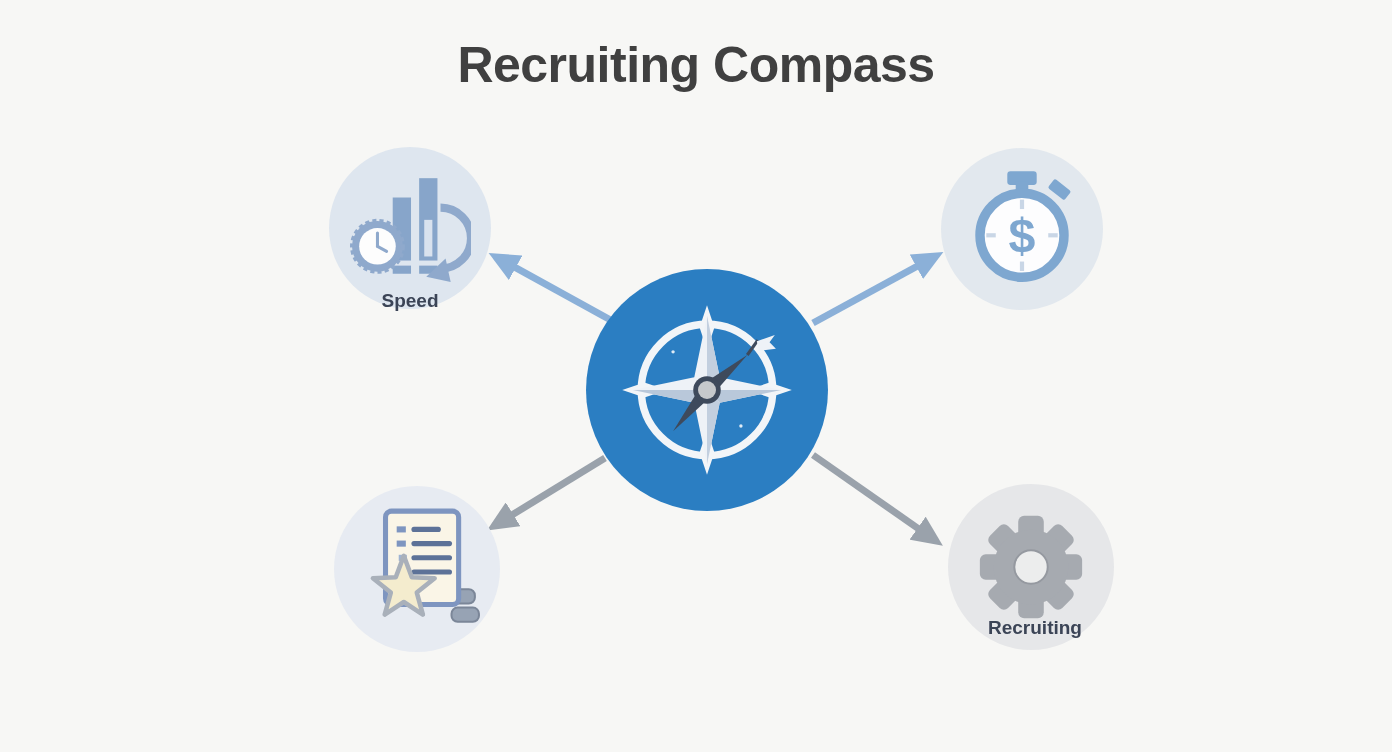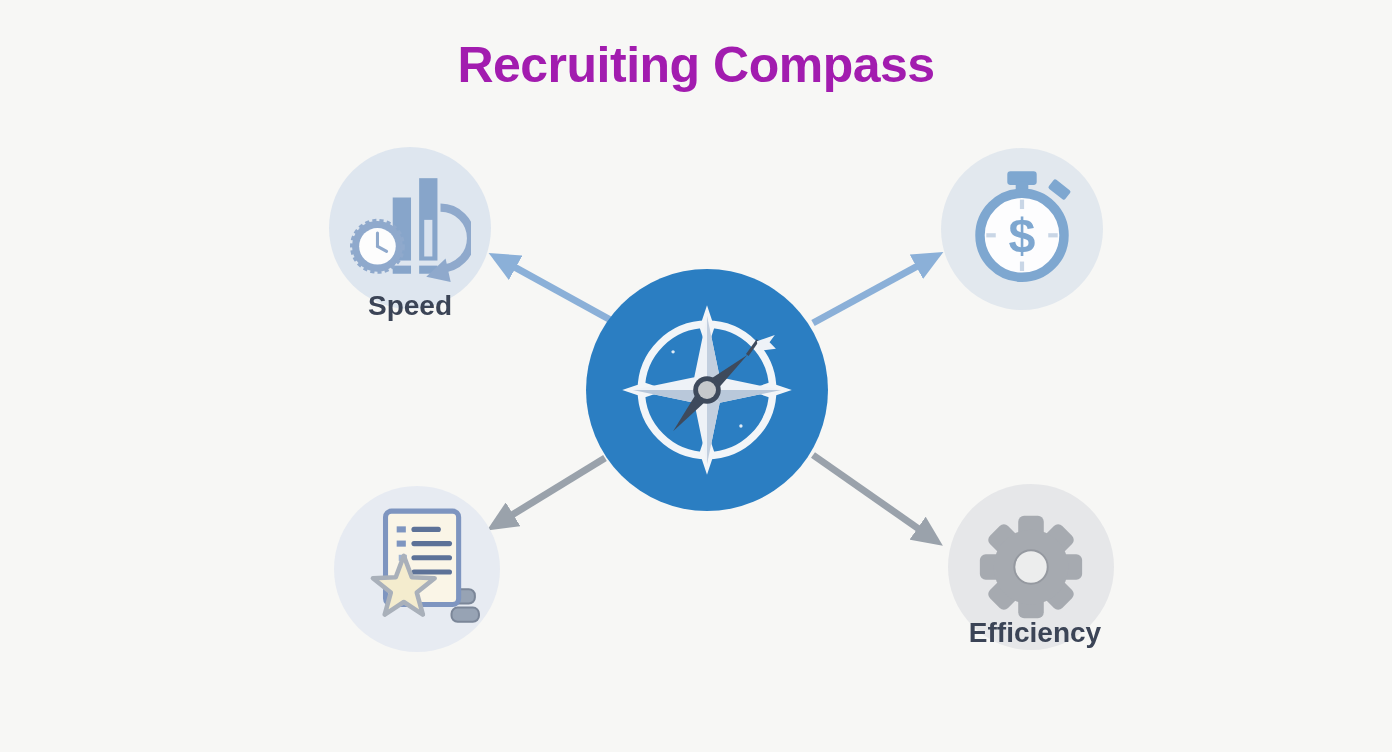--- a/index.html
+++ b/index.html
@@ -5,38 +5,38 @@
   * { margin:0; padding:0; box-sizing:border-box; }
   body { background:#e9e9e9; font-family:"Liberation Sans", sans-serif; }
   .canvas{
     position:relative; width:1392px; height:752px;
     background:#f7f7f5; overflow:hidden;
     font-family:"Liberation Sans", sans-serif;
   }
   .title{
     position:absolute; top:36px; left:0; width:100%;
     text-align:center; font-size:50px; font-weight:700;
-    color:#a21caf; letter-spacing:-0.5px;
+    color:#404040; letter-spacing:-0.5px;
   }
   .node-circle{
     position:absolute; border-radius:50%;
     display:flex; align-items:center; justify-content:center;
   }
   .circle-speed      { left:329px; top:147px; width:162px; height:162px; background:#dee6ef; }
   .circle-cost       { left:941px; top:148px; width:162px; height:162px; background:#e2e8ee; }
   .circle-quality    { left:334px; top:486px; width:166px; height:166px; background:#e7ebf2; }
   .circle-efficiency { left:948px; top:484px; width:166px; height:166px; background:#e6e7e9; }
   .circle-center{
     left:586px; top:269px; width:242px; height:242px;
     background:#2b7ec2; position:absolute; border-radius:50%;
     display:flex; align-items:center; justify-content:center;
   }
   .node-label{
     position:absolute; text-align:center;
-    font-size:28px; font-weight:700; color:#3b4456;
+    font-size:19px; font-weight:700; color:#3b4456;
   }
   .label-speed      { left:330px; top:290px; width:160px; }
   .label-cost       { left:942px; top:290px; width:160px; }
   .label-quality    { left:333px; top:617px; width:166px; }
   .label-efficiency { left:950px; top:617px; width:170px; }
   .arrows-layer{
     position:absolute; left:0; top:0; width:1392px; height:752px;
     pointer-events:none;
   }
 </style>
@@ -159,15 +159,15 @@
       <g fill="#a6aab0">
         <rect x="47" y="8" width="26" height="104" rx="6"></rect>
         <rect x="47" y="8" width="26" height="104" rx="6" transform="rotate(45 60 60)"></rect>
         <rect x="47" y="8" width="26" height="104" rx="6" transform="rotate(90 60 60)"></rect>
         <rect x="47" y="8" width="26" height="104" rx="6" transform="rotate(135 60 60)"></rect>
         <circle cx="60" cy="60" r="38"></circle>
       </g>
       <circle cx="60" cy="60" r="17" fill="#eceded" stroke="#9599a0" stroke-width="2"></circle>
     </svg>
   </div>
-  <div class="node-label label-efficiency">Efficiency</div>
+  <div class="node-label label-efficiency">Recruiting</div>
 
 </div>
 
 </body></html>

